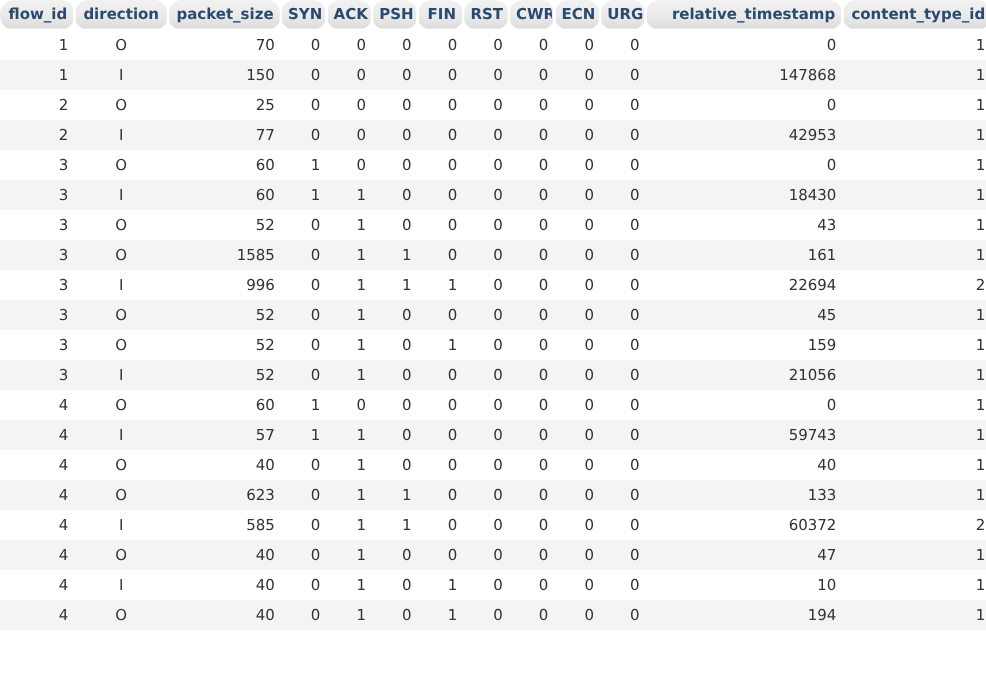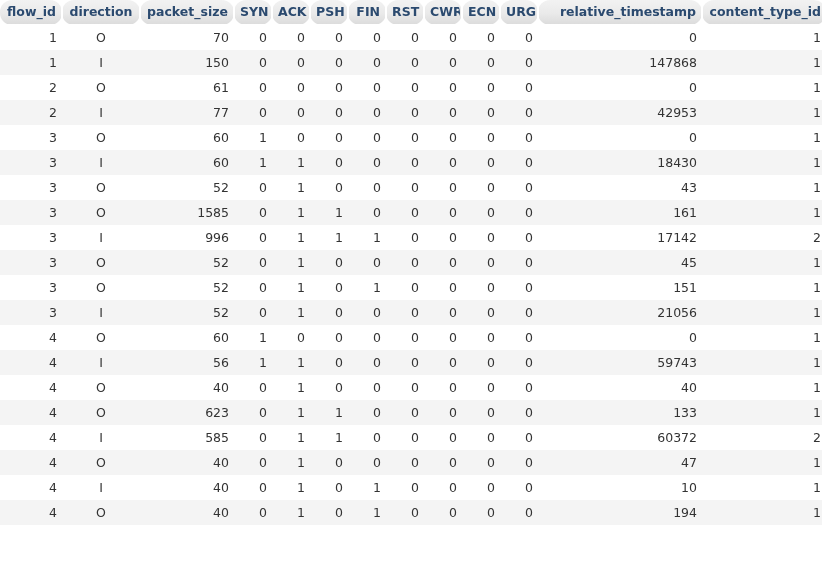--- a/index.html
+++ b/index.html
@@ -125,21 +125,21 @@
         <td class="align-right">0</td>
         <td class="align-right">0</td>
         <td class="align-right">0</td>
         <td class="align-right">0</td>
         <td class="align-right">147868</td>
         <td class="align-right">1</td>
       </tr>
       <tr class="row-odd">
         <td class="align-right">2</td>
         <td class="align-left">O</td>
-        <td class="align-right">61</td>
+        <td class="align-right">25</td>
         <td class="align-right">0</td>
         <td class="align-right">0</td>
         <td class="align-right">0</td>
         <td class="align-right">0</td>
         <td class="align-right">0</td>
         <td class="align-right">0</td>
         <td class="align-right">0</td>
         <td class="align-right">0</td>
         <td class="align-right">0</td>
         <td class="align-right">1</td>
@@ -224,21 +224,21 @@
         <td class="align-left">I</td>
         <td class="align-right">996</td>
         <td class="align-right">0</td>
         <td class="align-right">1</td>
         <td class="align-right">1</td>
         <td class="align-right">1</td>
         <td class="align-right">0</td>
         <td class="align-right">0</td>
         <td class="align-right">0</td>
         <td class="align-right">0</td>
-        <td class="align-right">17142</td>
+        <td class="align-right">22694</td>
         <td class="align-right">2</td>
       </tr>
       <tr class="row-even">
         <td class="align-right">3</td>
         <td class="align-left">O</td>
         <td class="align-right">52</td>
         <td class="align-right">0</td>
         <td class="align-right">1</td>
         <td class="align-right">0</td>
         <td class="align-right">0</td>
@@ -254,21 +254,21 @@
         <td class="align-left">O</td>
         <td class="align-right">52</td>
         <td class="align-right">0</td>
         <td class="align-right">1</td>
         <td class="align-right">0</td>
         <td class="align-right">1</td>
         <td class="align-right">0</td>
         <td class="align-right">0</td>
         <td class="align-right">0</td>
         <td class="align-right">0</td>
-        <td class="align-right">151</td>
+        <td class="align-right">159</td>
         <td class="align-right">1</td>
       </tr>
       <tr class="row-even">
         <td class="align-right">3</td>
         <td class="align-left">I</td>
         <td class="align-right">52</td>
         <td class="align-right">0</td>
         <td class="align-right">1</td>
         <td class="align-right">0</td>
         <td class="align-right">0</td>
@@ -290,21 +290,21 @@
         <td class="align-right">0</td>
         <td class="align-right">0</td>
         <td class="align-right">0</td>
         <td class="align-right">0</td>
         <td class="align-right">0</td>
         <td class="align-right">1</td>
       </tr>
       <tr class="row-even">
         <td class="align-right">4</td>
         <td class="align-left">I</td>
-        <td class="align-right">56</td>
+        <td class="align-right">57</td>
         <td class="align-right">1</td>
         <td class="align-right">1</td>
         <td class="align-right">0</td>
         <td class="align-right">0</td>
         <td class="align-right">0</td>
         <td class="align-right">0</td>
         <td class="align-right">0</td>
         <td class="align-right">0</td>
         <td class="align-right">59743</td>
         <td class="align-right">1</td>

